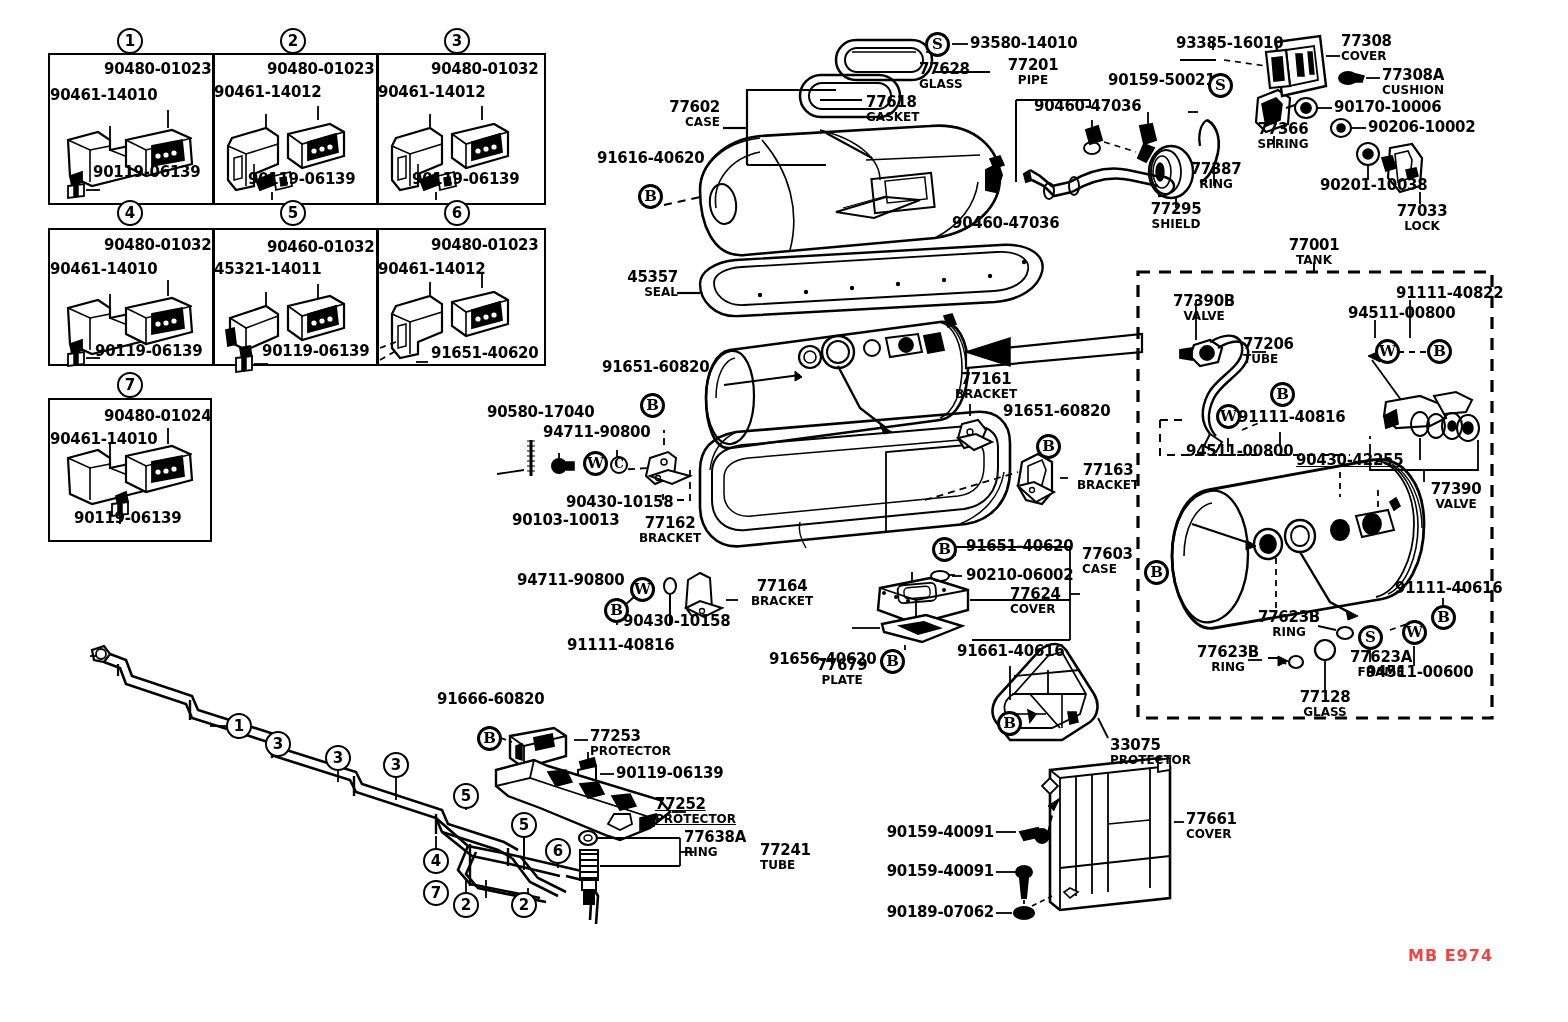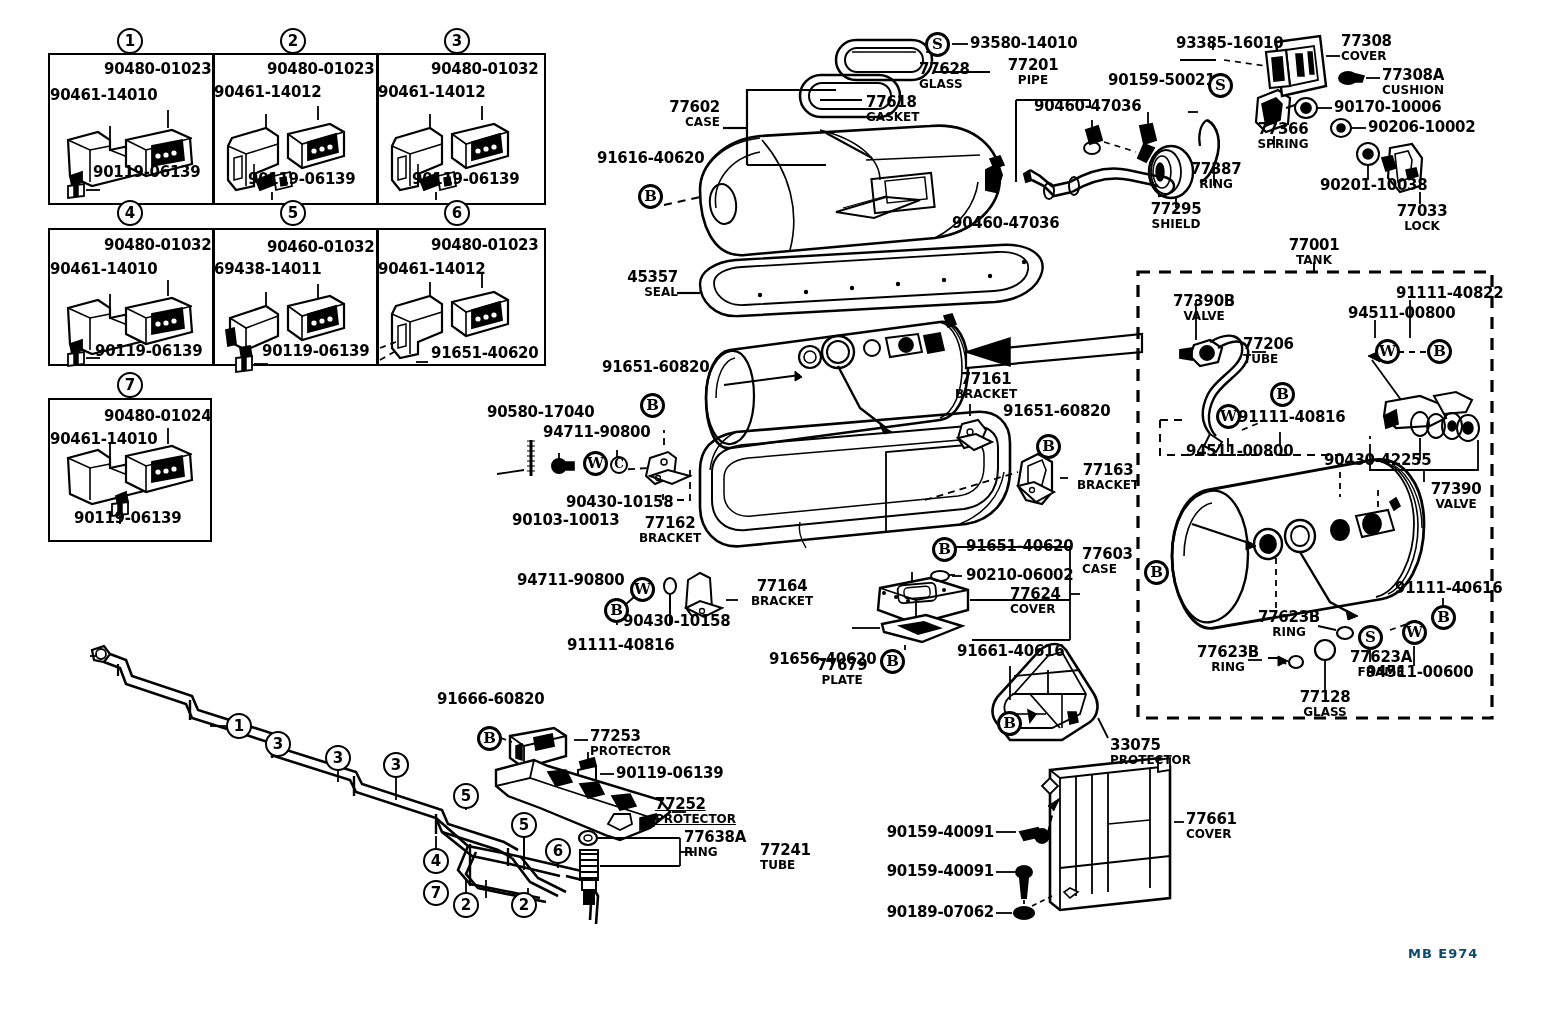--- a/index.html
+++ b/index.html
@@ -72,23 +72,23 @@
     font-family:"DejaVu Serif", serif;
     font-weight:bold;
     font-size:15px;
     text-align:center;
     line-height:19px;
   }
   .sheetcode {
     position:absolute;
     font-family:"DejaVu Sans", sans-serif;
     font-weight:bold;
-    font-size:13px;
+    font-size:16px;
     letter-spacing:1px;
-    color:#0c4a6e;
+    color:#ef4444;
   }
 </style>
 </head>
 <body>
 
 <div id="sheet">
 
   <svg class="layer" viewBox="0 0 1568 1022">
     <defs>
       <marker id="arrowL" markerWidth="14" markerHeight="10" refX="13" refY="5" orient="auto">
@@ -826,21 +826,21 @@
     <span class="num">90461-14010</span>
     </div>
   <div class="lbl" style="left:95px; top:344px;">
     <span class="num">90119-06139</span>
     </div>
 
   <div class="lbl" style="left:267px; top:240px;text-align:center;">
     <span class="num">90460-01032</span>
     </div>
   <div class="lbl" style="left:214px; top:262px;">
-    <span class="num">69438-14011</span>
+    <span class="num">45321-14011</span>
     </div>
   <div class="lbl" style="left:262px; top:344px;">
     <span class="num">90119-06139</span>
     </div>
 
   <div class="lbl" style="left:431px; top:238px;">
     <span class="num">90480-01023</span>
     </div>
   <div class="lbl" style="left:378px; top:262px;">
     <span class="num">90461-14012</span>
@@ -988,21 +988,21 @@
     </div>
   <div class="badge" style="left:1270px; top:382px;">
     <span>B</span></div>
 
   <div class="lbl" style="left:1186px; top:444px;">
     <span class="num">94511-00800</span>
     </div>
   <div class="badge" style="left:1216px; top:404px;">
     <span>W</span></div>
 
-  <div class="lbl" style="left:1324px; top:453px;">
+  <div class="lbl" style="left:1296px; top:453px;text-decoration:underline;">
     <span class="num">90430-42255</span>
     </div>
 
   <div class="lbl ctr" style="left:1420px; top:482px; width:72px;">
     <span class="num">77390</span>
     <span class="nam">VALVE</span>
     </div>
 
   <div class="lbl ctr" style="left:1251px; top:610px; width:76px;">
     <span class="num">77623B</span>

